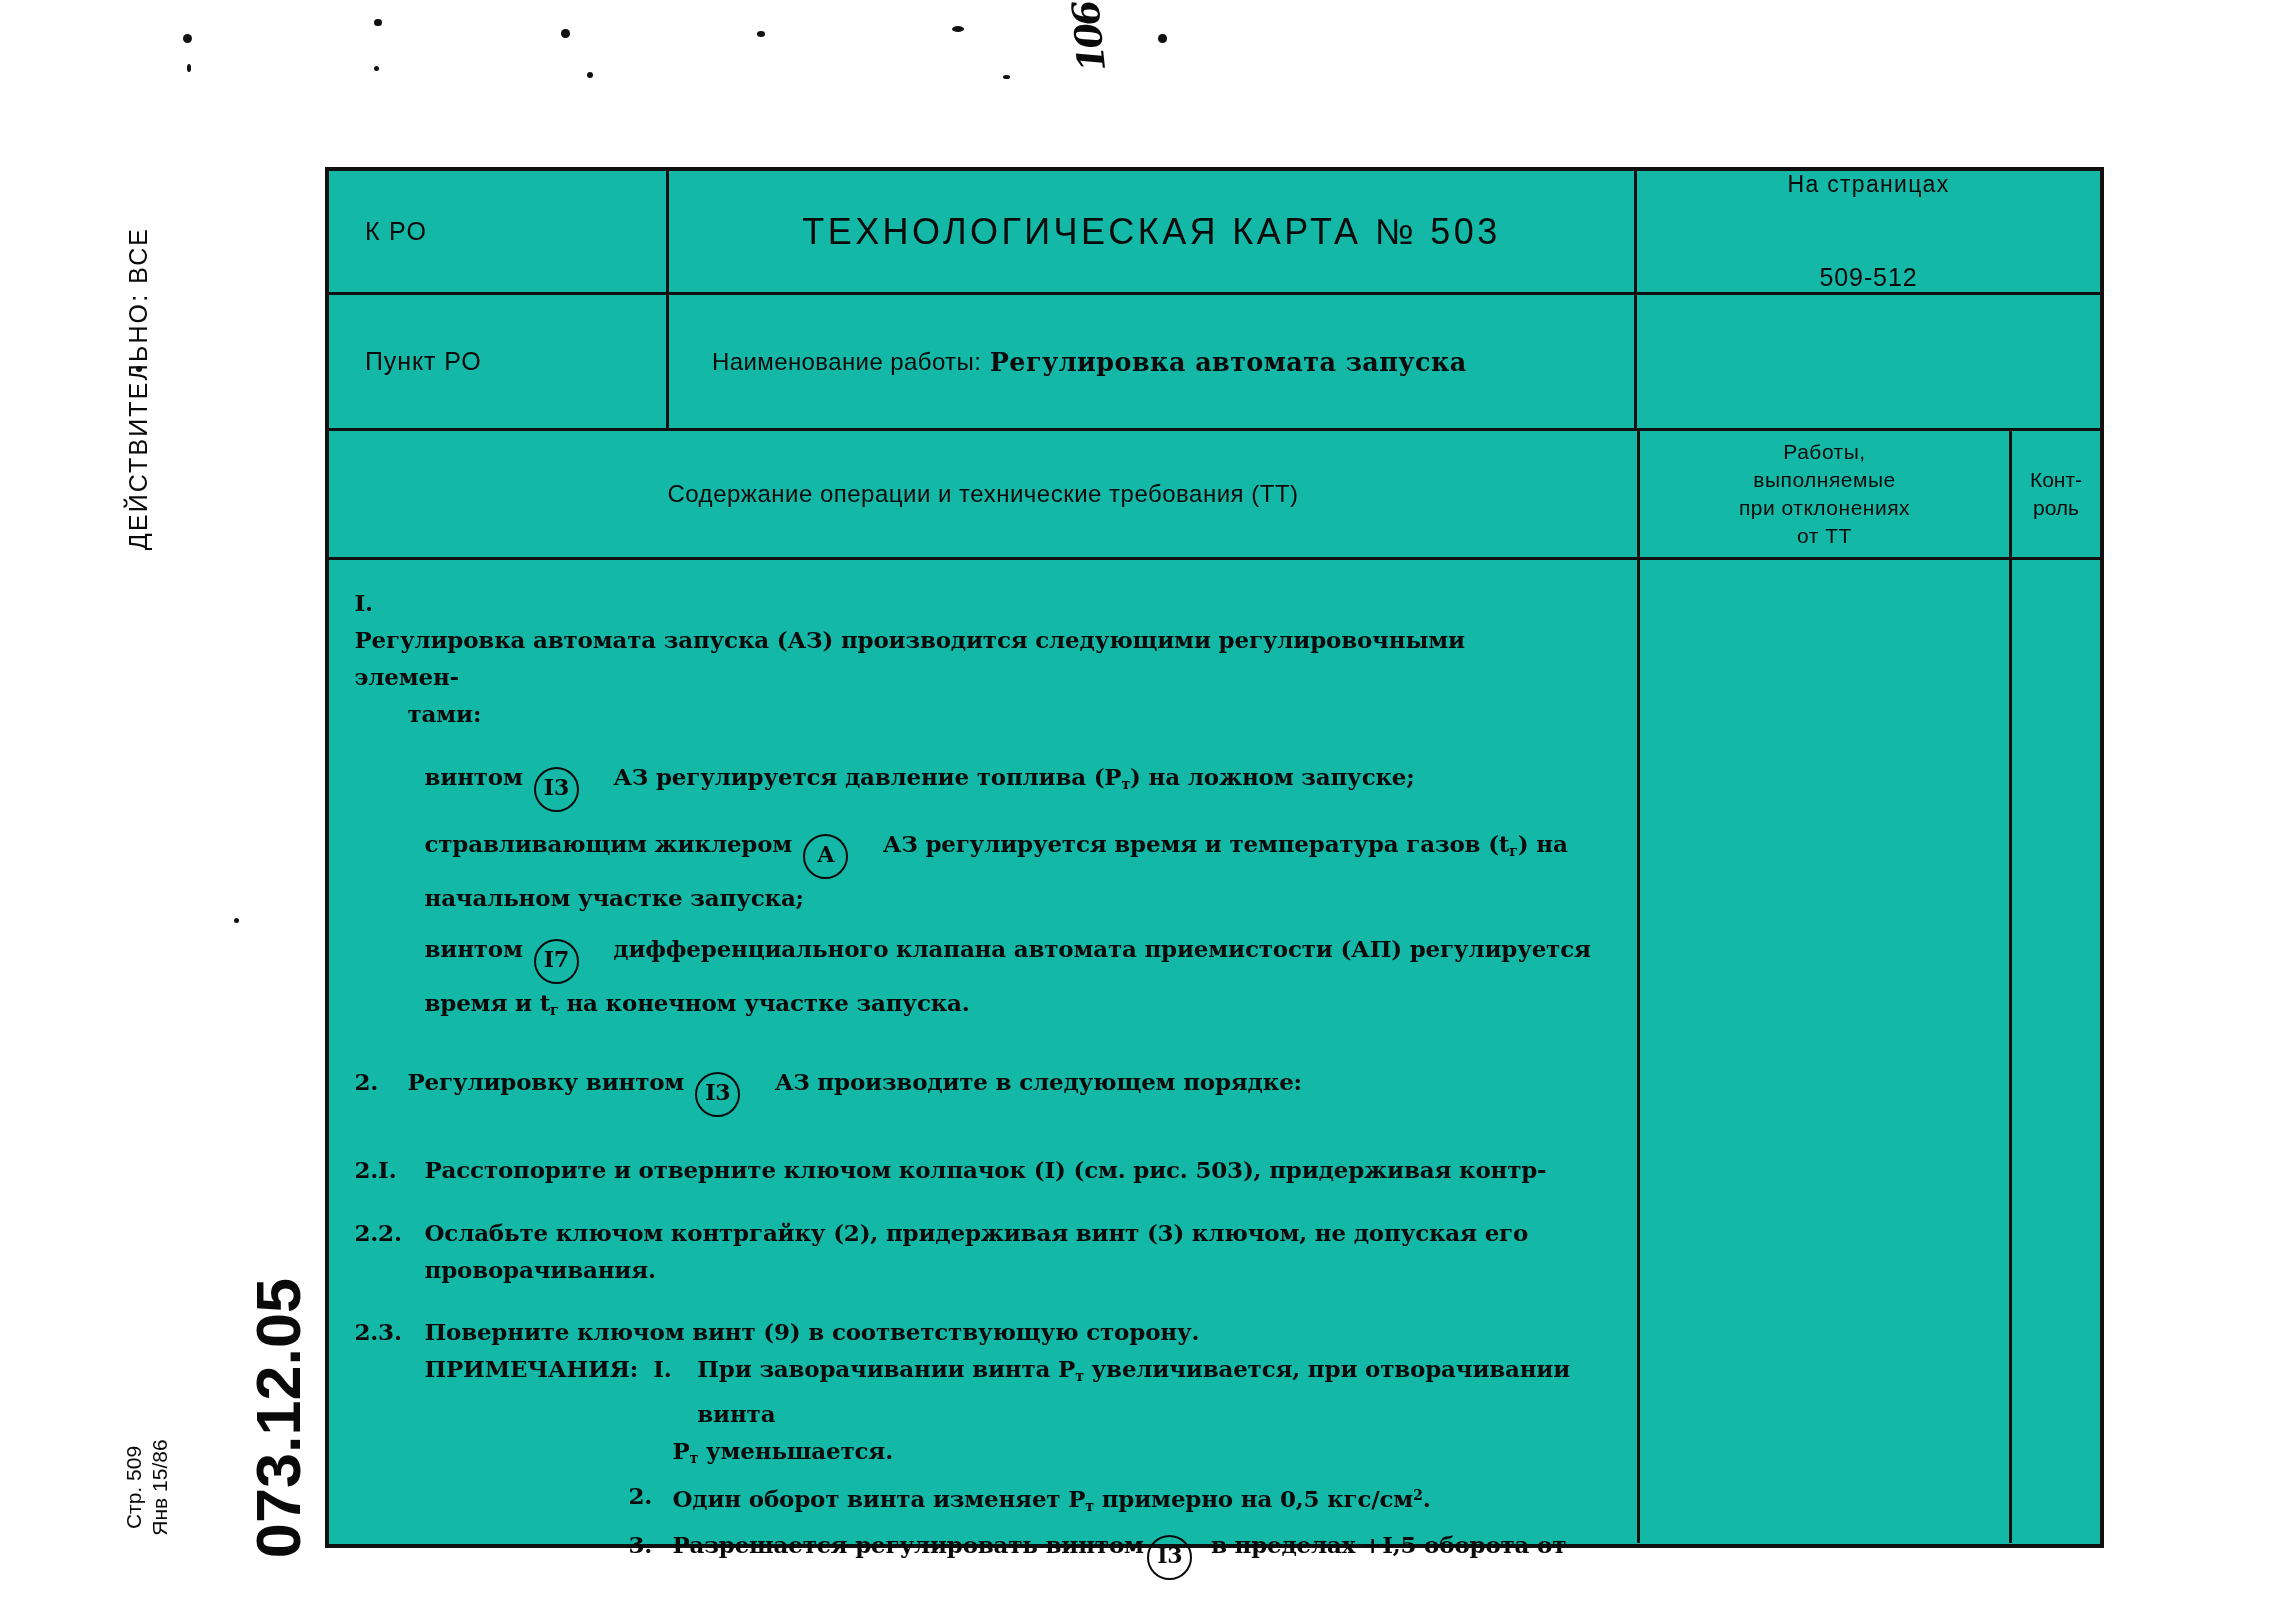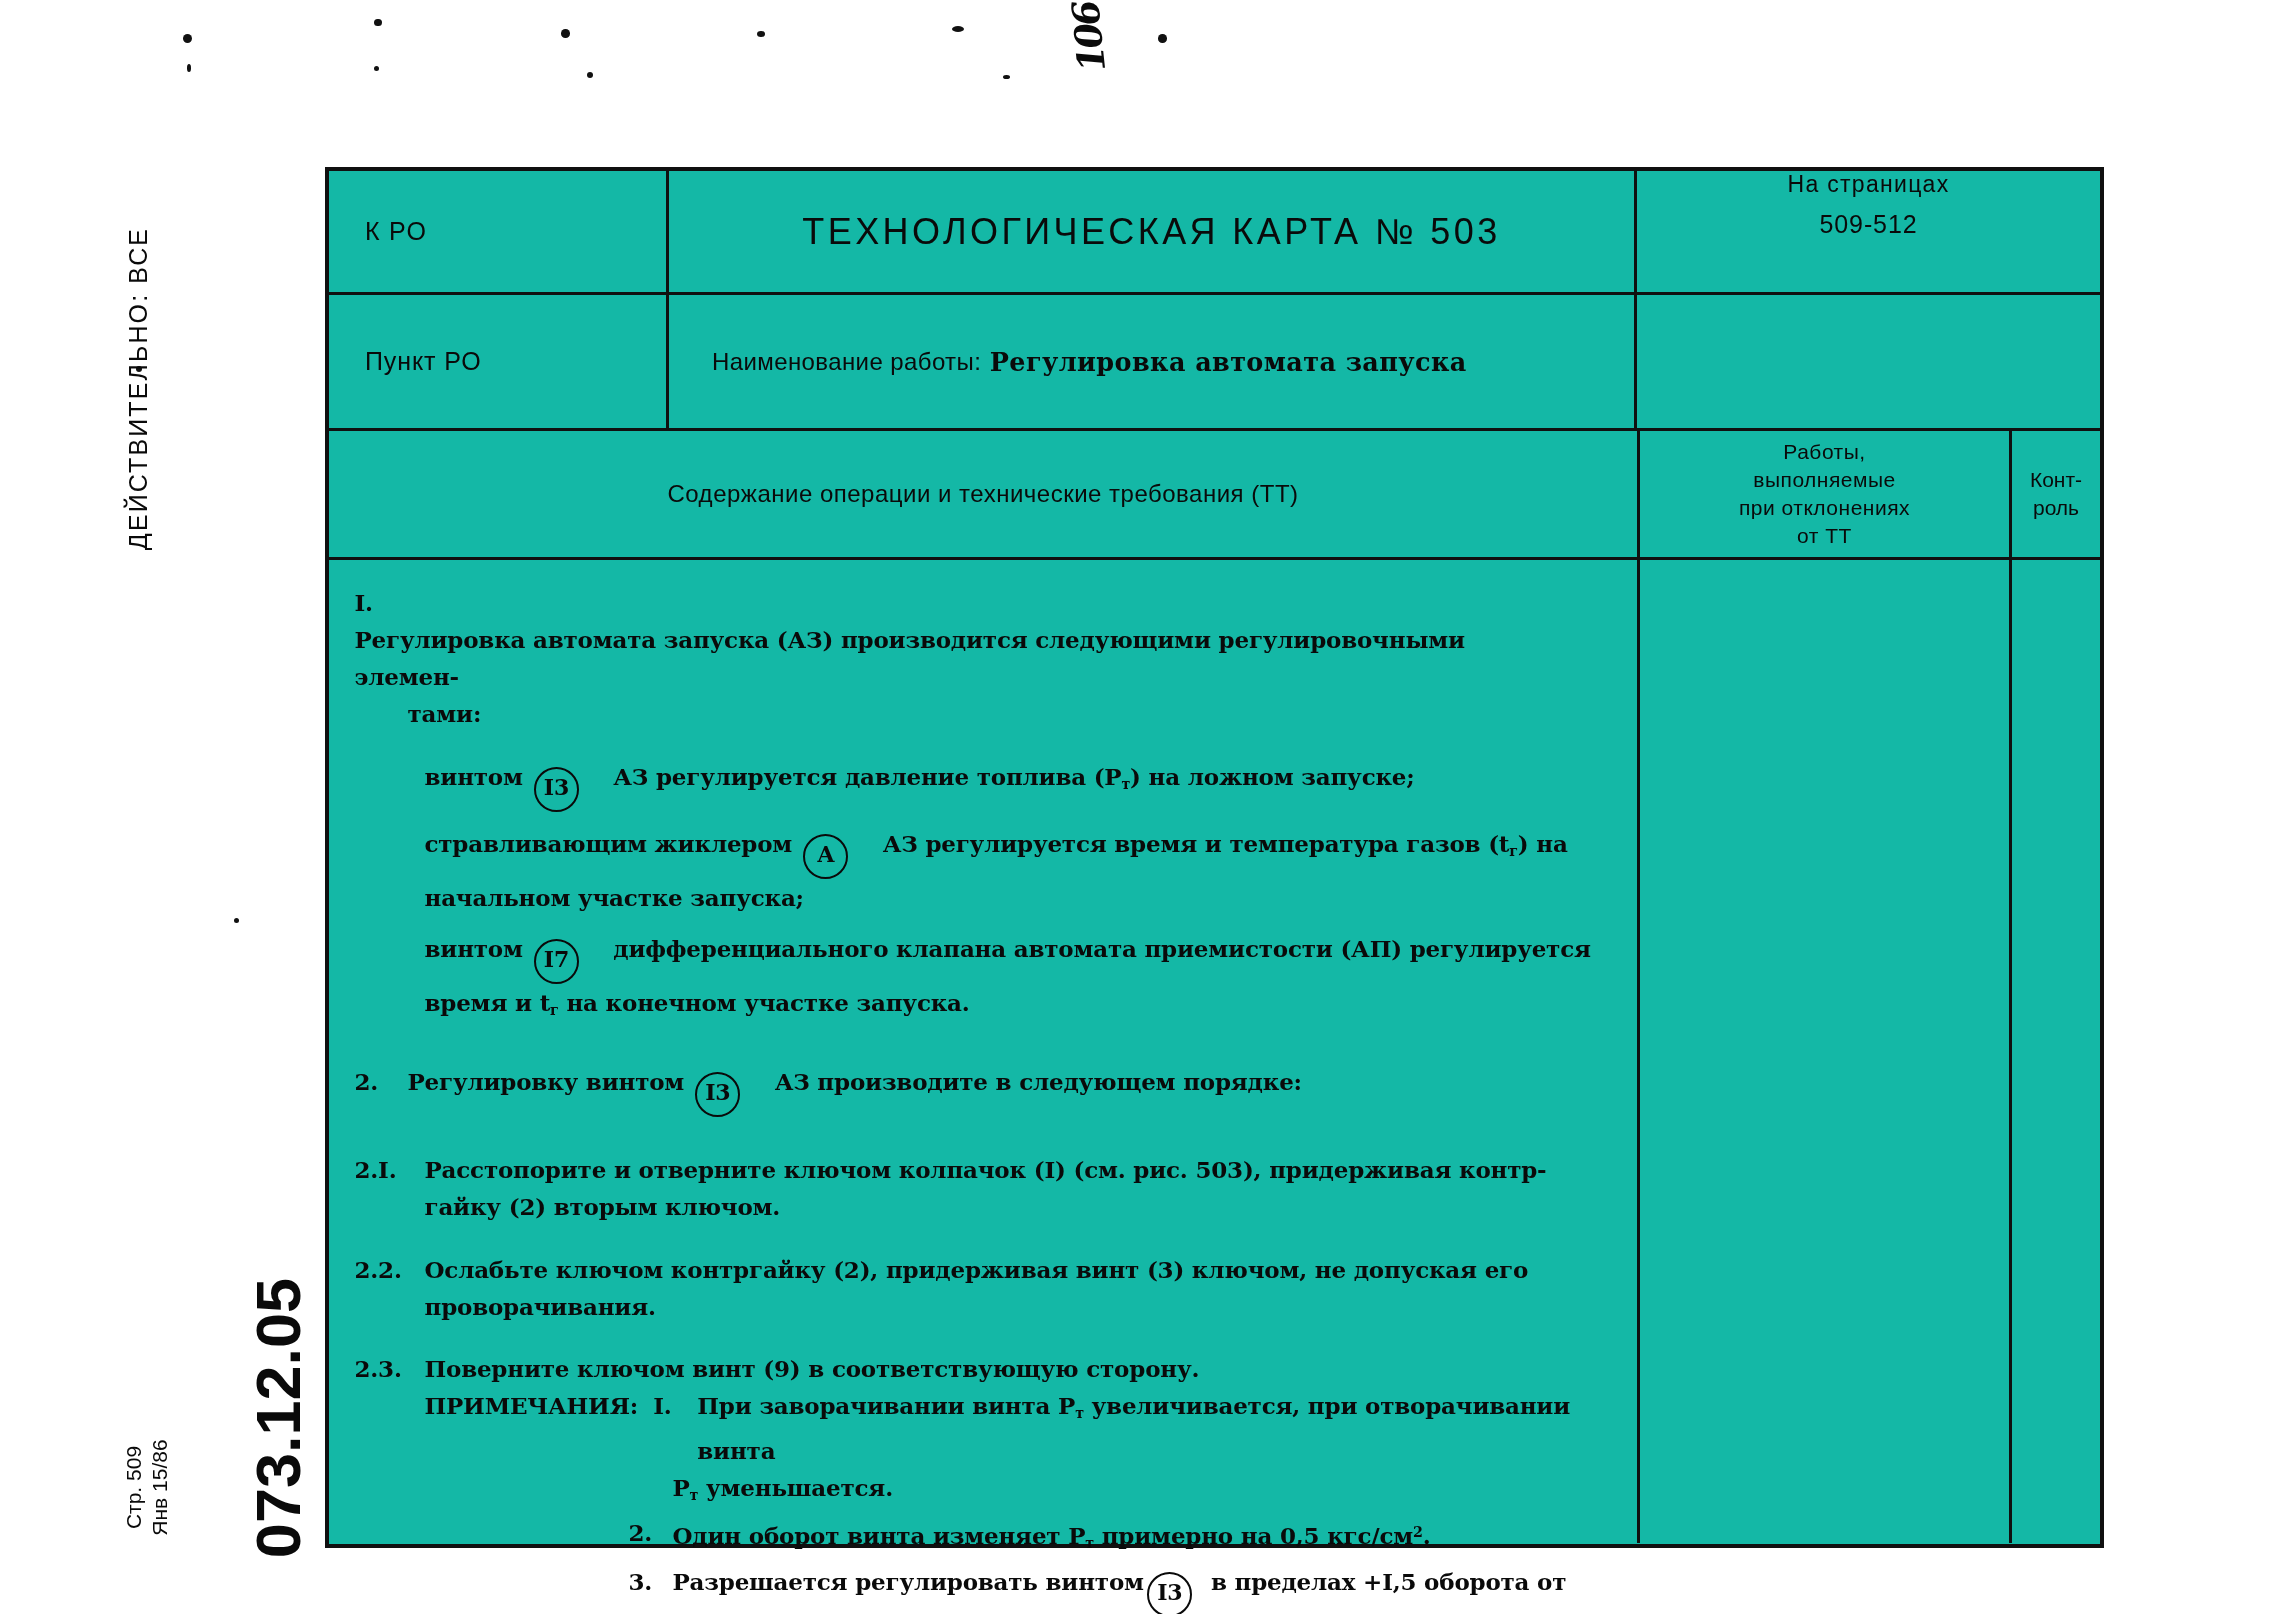--- a/index.html
+++ b/index.html
@@ -128,21 +128,21 @@
     justify-content: center;
     font-size: 36px;
     letter-spacing: 3.4px;
   }
   .cell-pages {
     width: 463px;
     box-sizing: border-box;
     display: flex;
     flex-direction: column;
     align-items: center;
-    justify-content: flex-start;
+    justify-content: space-between;
     gap: 12px;
   }
   .cell-pages .pg-label { font-size: 23px; letter-spacing: 1.3px; }
   .cell-pages .pg-range { font-size: 25px; letter-spacing: 0.9px; }
 
   
   .row-2 { height: 136px; border-bottom: 3.4px solid #101010; }
   .cell-punkt {
     width: 340px;
     border-right: 3.4px solid #101010;
@@ -389,23 +389,20 @@
         <span class="p-num">2.</span><span>Регулировку винтом</span>
         <span class="circ">I3</span>
         <span style="display:inline-block;width:15.3px;"></span>
         <span>АЗ производите в следующем порядке:</span>
       </div>
 
       <div class="gap-lg"></div>
 
       <div class="para">
         <span class="p-num wide">2.I.</span><span class="p-text">Расстопорите и отверните ключом колпачок (I) (см. рис. 503), придерживая контр-</span>
-      </div>
-      <div class="para indent-2">
-        <span>гайку (2) вторым ключом.</span>
       </div>
 
       <div class="gap-md"></div>
 
       <div class="para">
         <span class="p-num wide">2.2.</span><span class="p-text">Ослабьте ключом контргайку (2), придерживая винт (3)  ключом, не допуская его</span>
       </div>
       <div class="para indent-2">
         <span>проворачивания.</span>
       </div>

